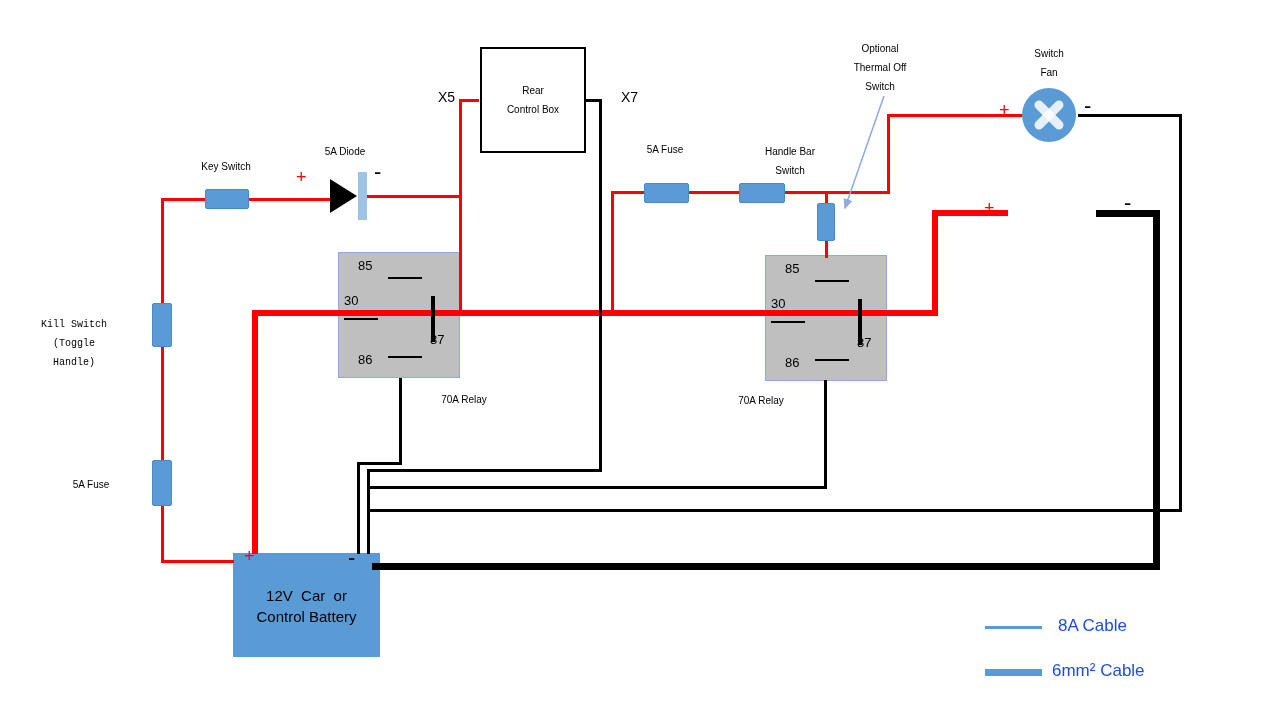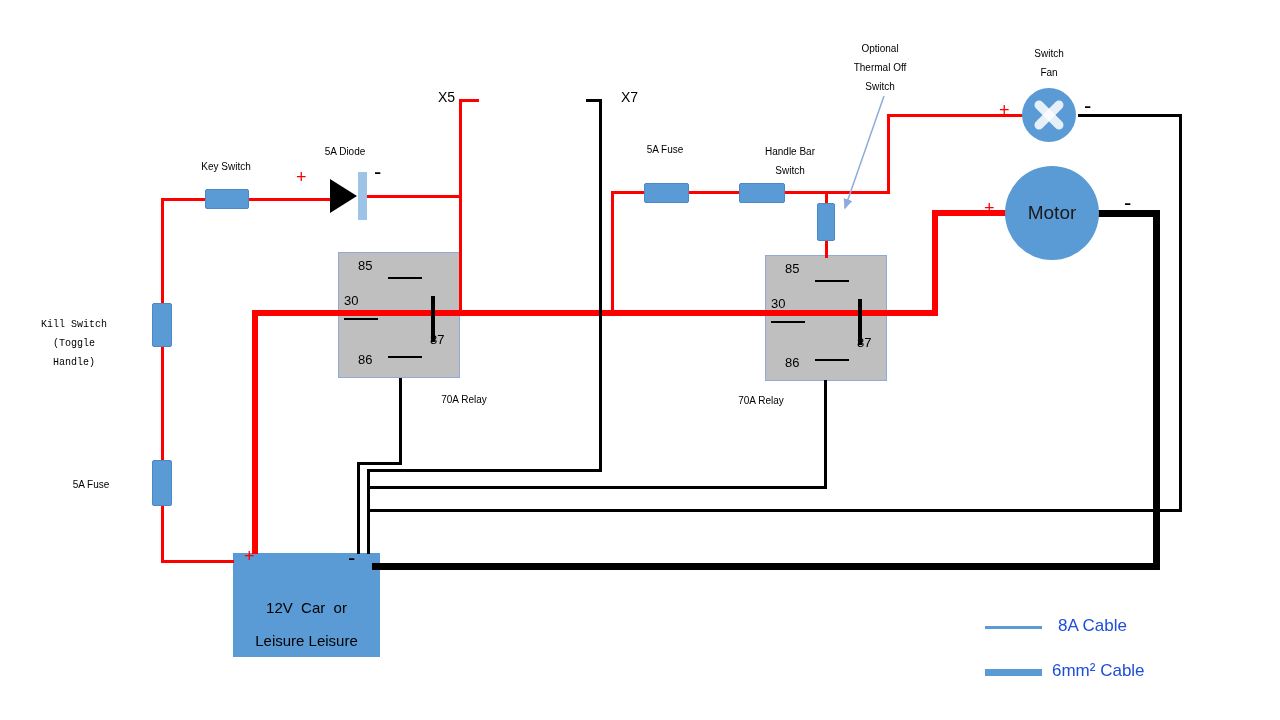--- a/index.html
+++ b/index.html
@@ -13,21 +13,21 @@
   .comp{position:absolute;background:#5B9BD5;z-index:3;border-radius:2px;border:1px solid #4a88c7;box-sizing:border-box;}
   .circle{position:absolute;background:#5B9BD5;border-radius:50%;z-index:3;display:flex;align-items:center;justify-content:center;}
   .relay{position:absolute;background:#BFBFBF;border:1px solid #8FAADC;z-index:1;box-sizing:border-box;}
   .term{position:absolute;font-size:13px;color:#000;z-index:1;}
   .sign{position:absolute;z-index:5;line-height:16px;}
   .plus{color:#FF0000;font-size:18px;}
   .minus{color:#000;font-size:22px;}
   .wires{position:absolute;left:0;top:0;z-index:2;}
   .rcb{position:absolute;background:#ffffff;border:2px solid #000;z-index:3;display:flex;align-items:center;justify-content:center;box-sizing:border-box;}
   .battery{position:absolute;background:#5B9BD5;z-index:1;display:flex;flex-direction:column;align-items:center;padding-top:32px;box-sizing:border-box;}
-  .battery-line{display:block;font-size:15px;line-height:21px;white-space:pre;color:#000;margin-top:12px;}
+  .battery-line{display:block;font-size:15px;line-height:21px;white-space:pre;color:#000;}
   .motor-label{font-size:19px;color:#1a1a1a;}
   .legend-line{position:absolute;background:#5B9BD5;z-index:3;}
   .legend-lbl{position:absolute;font-size:17px;z-index:4;color:#1d4ed8;white-space:pre;}
 </style>
 </head>
 <body>
 
 <div class="stage">
 
   <div class="relay" style="left:338px;top:252px;width:122px;height:126px;">
@@ -38,21 +38,21 @@
   </div>
   <div class="relay" style="left:765px;top:255px;width:122px;height:126px;">
     <span class="term" style="left:19px;top:5px;">85</span>
     <span class="term" style="left:5px;top:40px;">30</span>
     <span class="term" style="left:19px;top:99px;">86</span>
     <span class="term" style="left:91px;top:79px;">87</span>
   </div>
 
   <div class="battery" style="left:233px;top:553px;width:147px;height:104px;">
     <span class="battery-line">12V  Car  or</span>
-    <span class="battery-line">Leisure Leisure</span>
+    <span class="battery-line">Control Battery</span>
   </div>
 
   <svg class="wires" width="1280" height="720" viewBox="0 0 1280 720">
     <defs>
       <marker id="arrowhead" markerWidth="8" markerHeight="8" refX="6" refY="3" orient="auto">
         <path d="M0,0 L7,3 L0,6 Z" fill="#8FAADC"></path>
       </marker>
     </defs>
     <g shape-rendering="crispEdges" fill="none">
 
@@ -87,31 +87,34 @@
     <line x1="884" y1="96" x2="845" y2="208" stroke="#8FAADC" stroke-width="1.5" marker-end="url(#arrowhead)"></line>
   </svg>
 
   <div class="comp" style="left:205px;top:189px;width:44px;height:20px;"></div>
   <div class="comp" style="left:644px;top:183px;width:45px;height:20px;"></div>
   <div class="comp" style="left:739px;top:183px;width:46px;height:20px;"></div>
   <div class="comp" style="left:817px;top:203px;width:18px;height:38px;"></div>
   <div class="comp" style="left:152px;top:303px;width:20px;height:44px;"></div>
   <div class="comp" style="left:152px;top:460px;width:20px;height:46px;"></div>
 
+  <div class="rcb" style="left:480px;top:47px;width:106px;height:106px;">
+    <div class="lbl" style="position:static;width:84px;">
+      <span>Rear</span>
+      <span>Control Box</span>
+    </div>
+  </div>
 
   <div class="circle" style="left:1022px;top:88px;width:54px;height:54px;">
     <svg width="54" height="54">
       <line x1="17" y1="17" x2="37" y2="37" stroke="#ffffff" stroke-opacity="0.85" stroke-width="9" stroke-linecap="round"></line>
       <line x1="37" y1="17" x2="17" y2="37" stroke="#ffffff" stroke-opacity="0.85" stroke-width="9" stroke-linecap="round"></line>
     </svg>
   </div>
 
-  <div class="circle" style="left:1005px;top:166px;width:94px;height:94px;">
-    <span class="motor-label">Motor</span>
-  </div>
 
   <div class="lbl" style="left:186px;top:157px;width:80px;">Key Switch</div>
   <div class="lbl" style="left:303px;top:142px;width:84px;">5A Diode</div>
   <div class="small-lbl" style="left:430px;top:89px;">X5</div>
   <div class="small-lbl" style="left:613px;top:89px;">X7</div>
   <div class="lbl" style="left:634px;top:140px;width:62px;">5A Fuse</div>
   <div class="lbl" style="left:748px;top:142px;width:84px;">
     <span>Handle Bar</span>
     <span>Switch</span>
   </div>

